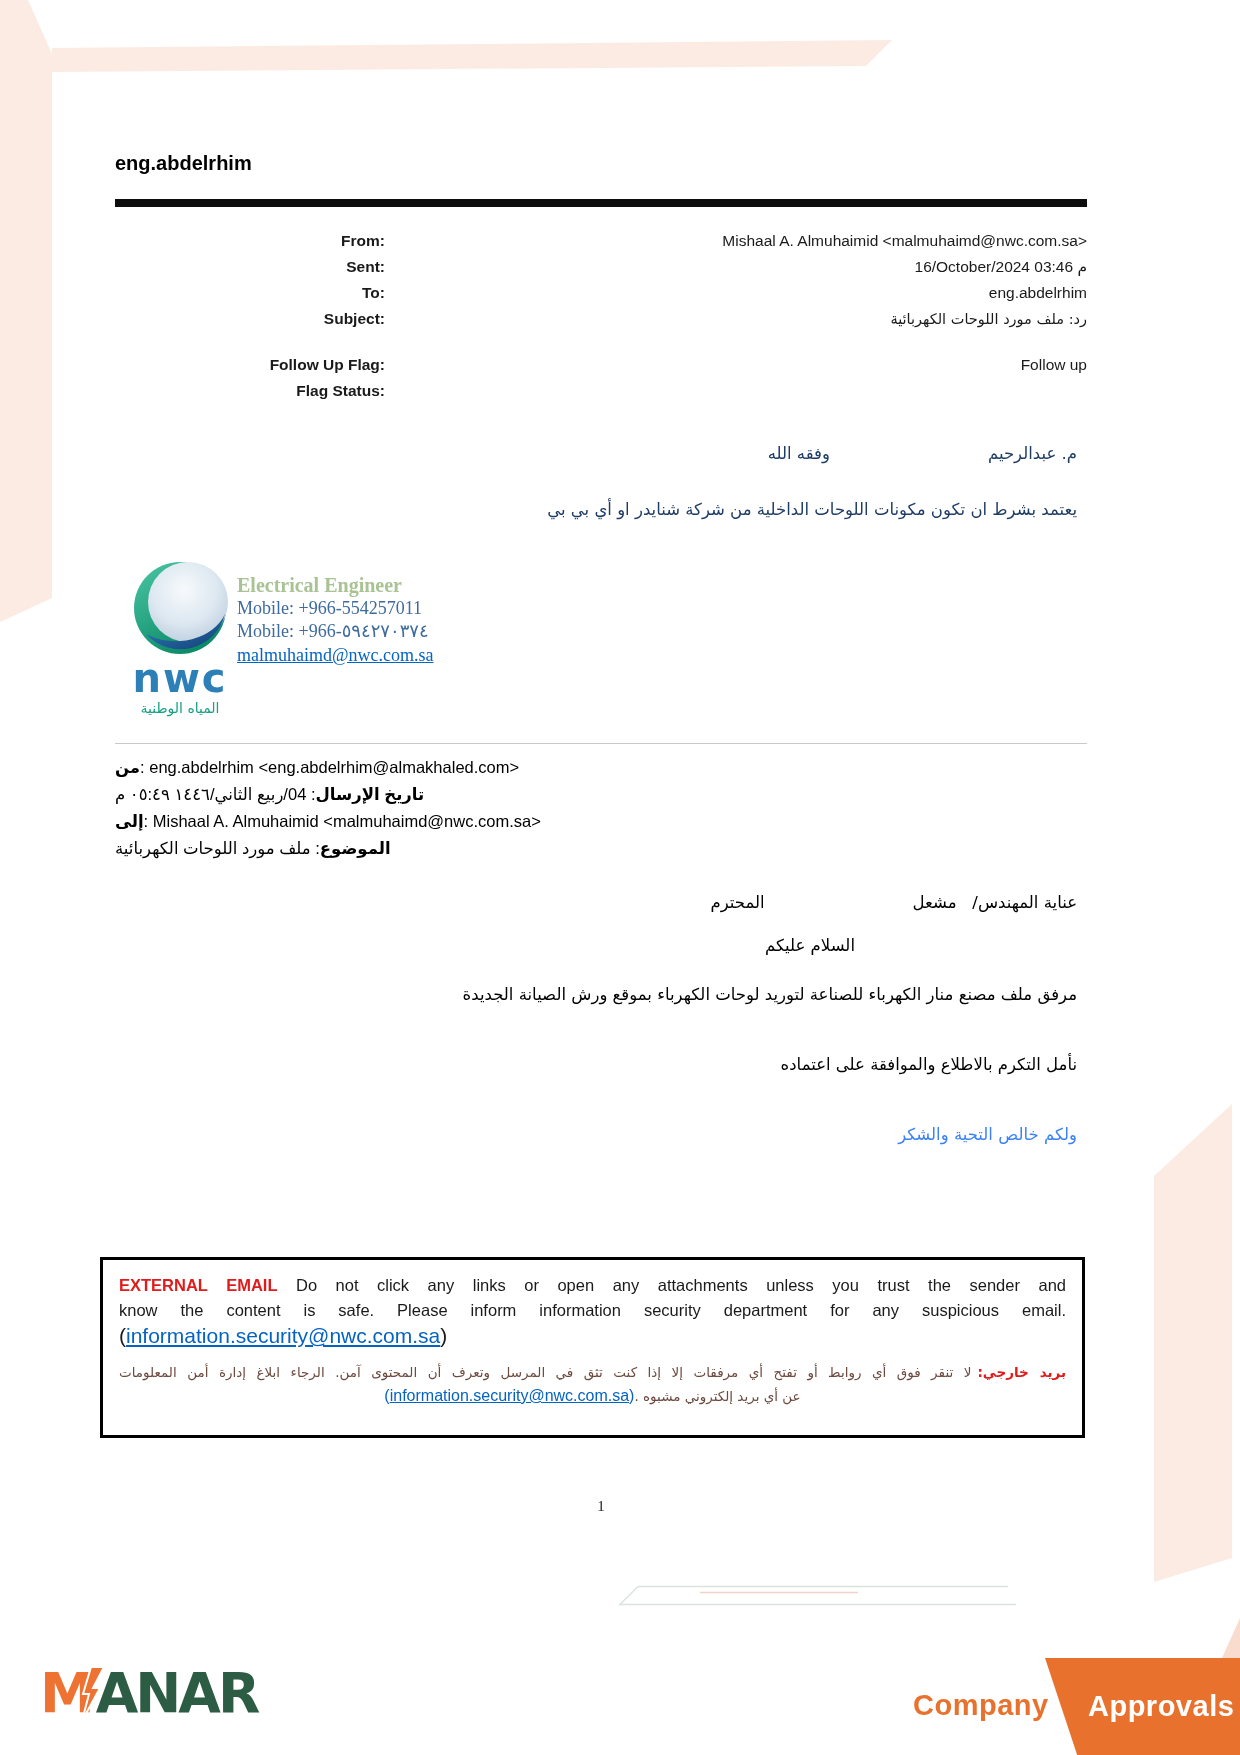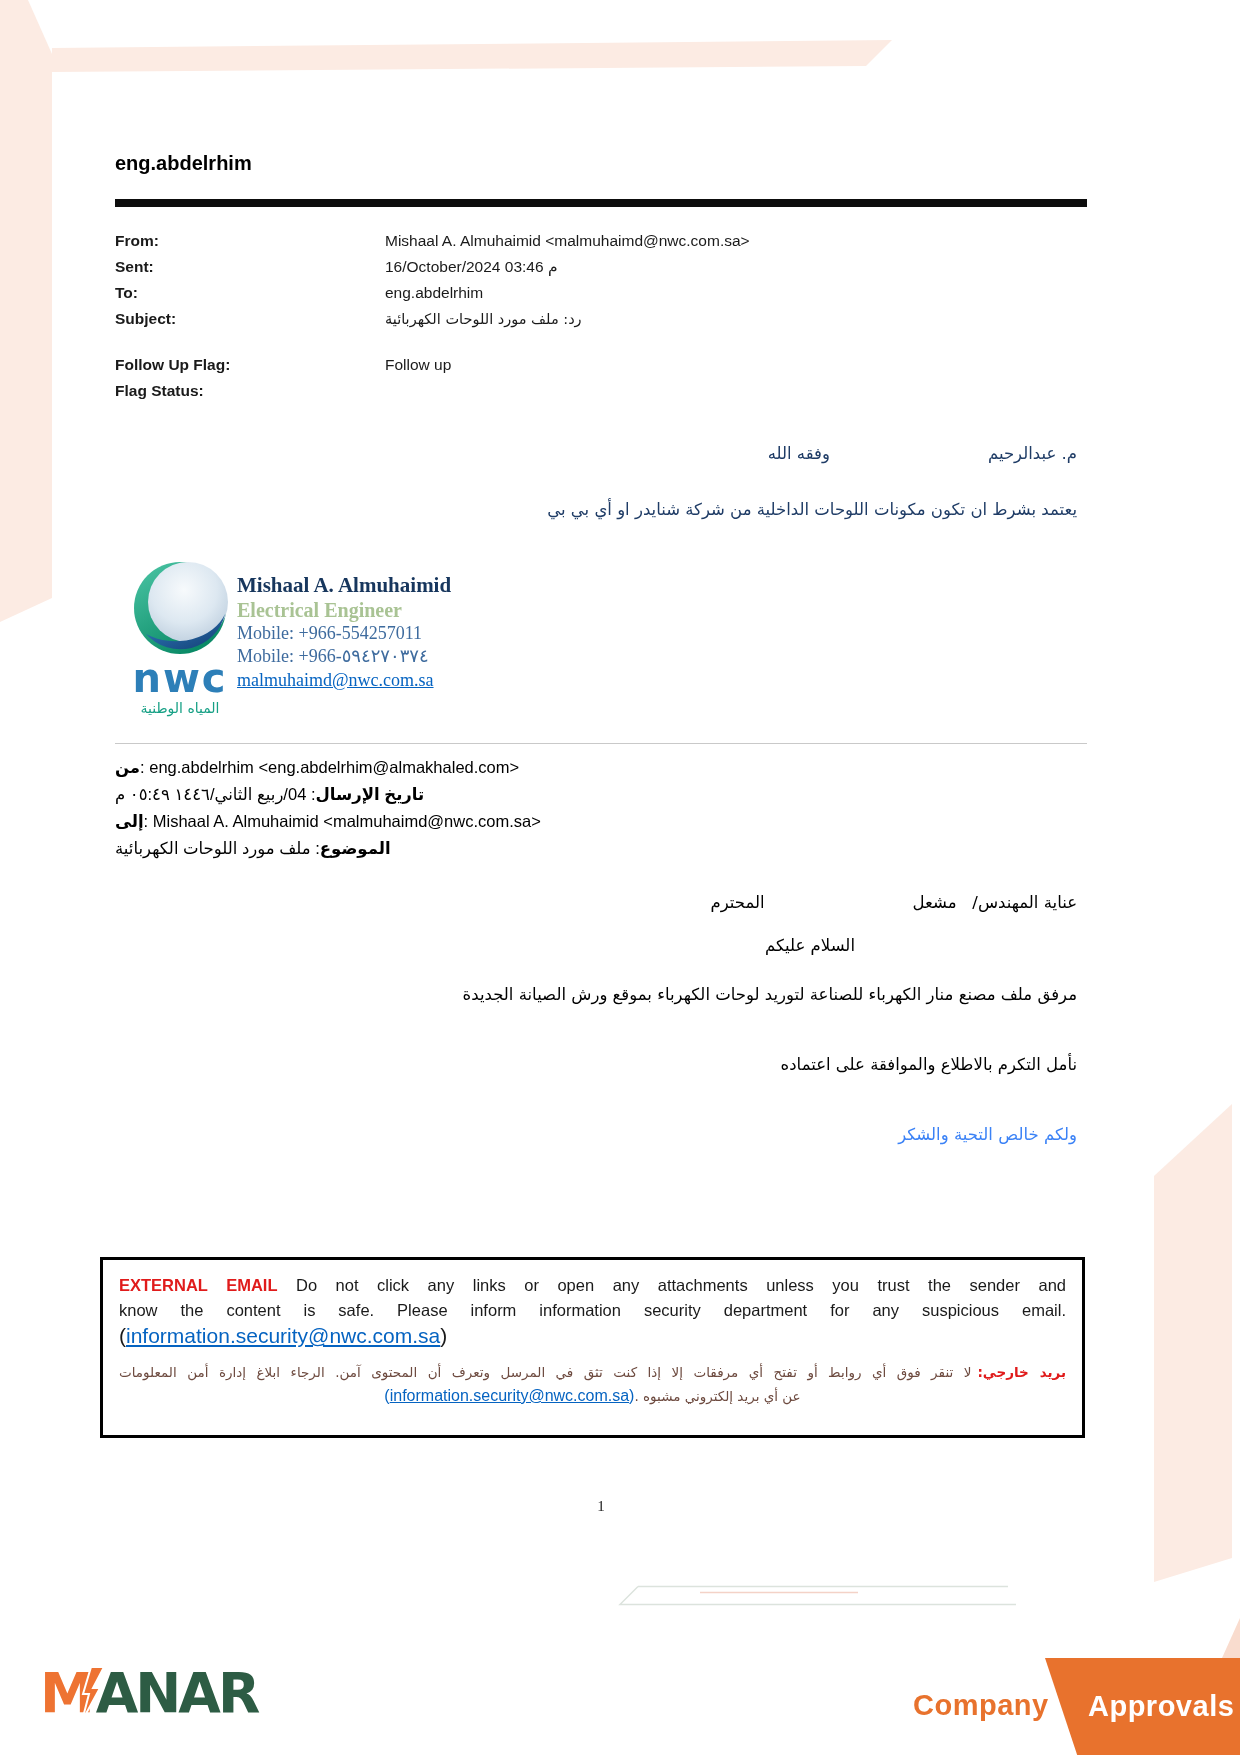--- a/index.html
+++ b/index.html
@@ -11,21 +11,21 @@
   .abs{position:absolute;}
   .decor{position:absolute; left:0; top:0; z-index:0;}
   .z{z-index:2;}
 
   
   .hdr-name{left:115px; top:152px; font-size:20px; font-weight:bold; color:#000;}
   .hdr-bar{left:115px; top:199px; width:972px; height:8px; background:#0d0d0d;}
 
   
   .meta{left:115px; top:228px; width:972px; font-size:15.5px; line-height:26px; color:#1a1a1a;}
-  .mrow{display:flex;}
+  .mrow{display:flex;text-align:right;}
   .mlabel{width:270px; font-weight:bold; flex:0 0 270px;}
   .mvalue{flex:1;}
   .mvalue .rtlspan{direction:rtl; unicode-bidi:isolate; display:inline-block; font-family:"DejaVu Sans",sans-serif; font-size:14.5px;}
   .mgap{height:20px;}
 
   
   .ar{font-family:"DejaVu Sans",sans-serif;}
   .navy{color:#1f3c66;}
   .line-greeting{left:163px; top:444px; width:914px; direction:rtl; font-size:16.5px;}
   .sp160{display:inline-block; width:158px;}
@@ -156,21 +156,20 @@
       </defs>
       <circle cx="48" cy="48" r="46" fill="url(#gTeal)"></circle>
       <circle cx="56" cy="42" r="40" fill="url(#gSphere)"></circle>
       <path d="M14,74 A46,46 0 0,0 93,54 A52,40 0 0,1 14,74 Z" fill="url(#gBlue)"></path>
     </svg>
     <div class="nwc-word">nwc</div>
     <div class="nwc-ar">المياه الوطنية</div>
   </div>
 
   <div class="abs z sig">
-    <div class="sig-name">Mishaal A. Almuhaimid</div>
     <div class="sig-title">Electrical Engineer</div>
     <div class="sig-mobile">Mobile: +966-554257011</div>
     <div class="sig-mobile">Mobile: +966-٥٩٤٢٧٠٣٧٤</div>
     <a class="sig-email">malmuhaimd@nwc.com.sa</a>
   </div>
 
   <div class="abs z divider"></div>
 
   <div class="abs z quote">
     <div class="qline ltr"><b>من</b><span>: eng.abdelrhim &lt;eng.abdelrhim@almakhaled.com&gt;</span></div>

